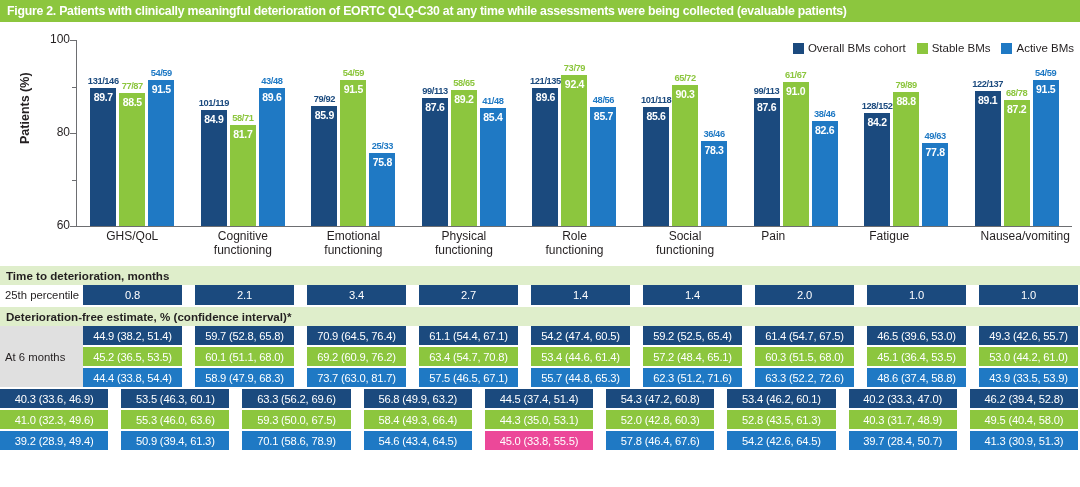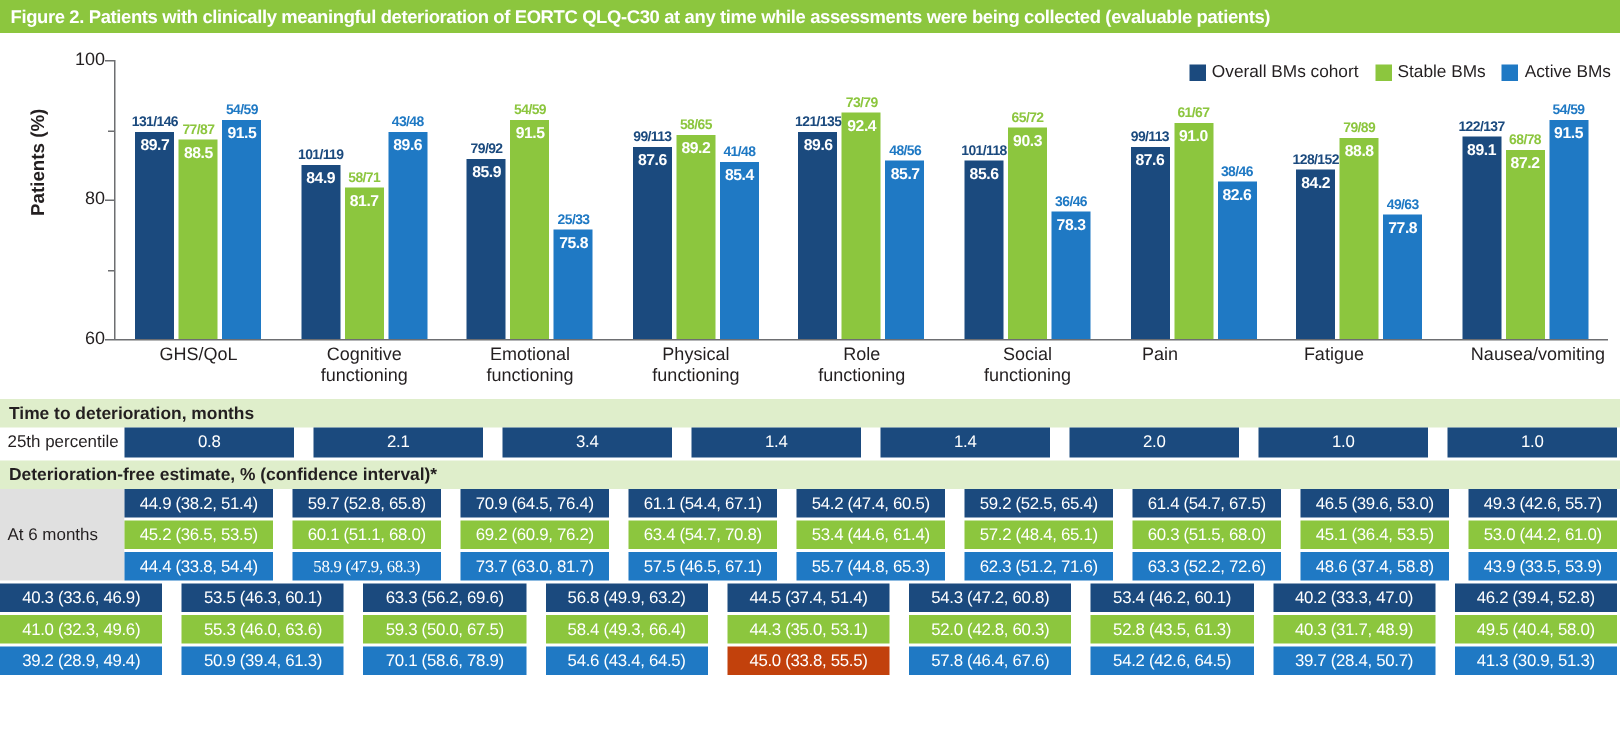--- a/index.html
+++ b/index.html
@@ -272,20 +272,21 @@
       <div class="band" style="background: rgb(223, 238, 203);">
         <span>Time to deterioration, months</span>
       </div>
       <div style="display: flex; align-items: stretch;">
         <div class="rowlabel">25th percentile</div>
         <div style="flex: 1 1 0%;">
           <div class="cells" style="height: 20px;">
             <div class="cell" style="background: rgb(27, 74, 126);">0.8</div>
             <div class="cell" style="background: rgb(27, 74, 126);">2.1</div>
             <div class="cell" style="background: rgb(27, 74, 126);">3.4</div>
+            <div class="cell" style="background: rgb(27, 74, 126);">2.7</div>
             <div class="cell" style="background: rgb(27, 74, 126);">1.4</div>
             <div class="cell" style="background: rgb(27, 74, 126);">1.4</div>
             <div class="cell" style="background: rgb(27, 74, 126);">2.0</div>
             <div class="cell" style="background: rgb(27, 74, 126);">1.0</div>
             <div class="cell" style="background: rgb(27, 74, 126);">1.0</div>
           </div>
         </div>
       </div>
       <div style="height: 2px;"></div>
       <div class="band" style="background: rgb(223, 238, 203);">
@@ -313,21 +314,21 @@
             <div class="cell" style="background: rgb(140, 198, 62);">63.4 (54.7, 70.8)</div>
             <div class="cell" style="background: rgb(140, 198, 62);">53.4 (44.6, 61.4)</div>
             <div class="cell" style="background: rgb(140, 198, 62);">57.2 (48.4, 65.1)</div>
             <div class="cell" style="background: rgb(140, 198, 62);">60.3 (51.5, 68.0)</div>
             <div class="cell" style="background: rgb(140, 198, 62);">45.1 (36.4, 53.5)</div>
             <div class="cell" style="background: rgb(140, 198, 62);">53.0 (44.2, 61.0)</div>
           </div>
           <div class="sep"></div>
           <div class="cells" style="height: 19px;">
             <div class="cell" style="background: rgb(31, 121, 196);">44.4 (33.8, 54.4)</div>
-            <div class="cell" style="background: rgb(31, 121, 196); font-family: Liberation Serif, serif;">58.9 (47.9, 68.3)</div>
+            <div class="cell" style="background: rgb(31, 121, 196);">58.9 (47.9, 68.3)</div>
             <div class="cell" style="background: rgb(31, 121, 196);">73.7 (63.0, 81.7)</div>
             <div class="cell" style="background: rgb(31, 121, 196);">57.5 (46.5, 67.1)</div>
             <div class="cell" style="background: rgb(31, 121, 196);">55.7 (44.8, 65.3)</div>
             <div class="cell" style="background: rgb(31, 121, 196);">62.3 (51.2, 71.6)</div>
             <div class="cell" style="background: rgb(31, 121, 196);">63.3 (52.2, 72.6)</div>
             <div class="cell" style="background: rgb(31, 121, 196);">48.6 (37.4, 58.8)</div>
             <div class="cell" style="background: rgb(31, 121, 196);">43.9 (33.5, 53.9)</div>
           </div>
         </div>
       </div>
@@ -356,21 +357,21 @@
             <div class="cell" style="background: rgb(140, 198, 62);">52.8 (43.5, 61.3)</div>
             <div class="cell" style="background: rgb(140, 198, 62);">40.3 (31.7, 48.9)</div>
             <div class="cell" style="background: rgb(140, 198, 62);">49.5 (40.4, 58.0)</div>
           </div>
           <div class="sep"></div>
           <div class="cells" style="height: 19px;">
             <div class="cell" style="background: rgb(31, 121, 196);">39.2 (28.9, 49.4)</div>
             <div class="cell" style="background: rgb(31, 121, 196);">50.9 (39.4, 61.3)</div>
             <div class="cell" style="background: rgb(31, 121, 196);">70.1 (58.6, 78.9)</div>
             <div class="cell" style="background: rgb(31, 121, 196);">54.6 (43.4, 64.5)</div>
-            <div class="cell" style="background: #c2410c; text-align: right;">45.0 (33.8, 55.5)</div>
+            <div class="cell" style="background: #ec4899; text-align: right;">45.0 (33.8, 55.5)</div>
             <div class="cell" style="background: rgb(31, 121, 196);">57.8 (46.4, 67.6)</div>
             <div class="cell" style="background: rgb(31, 121, 196);">54.2 (42.6, 64.5)</div>
             <div class="cell" style="background: rgb(31, 121, 196);">39.7 (28.4, 50.7)</div>
             <div class="cell" style="background: rgb(31, 121, 196);">41.3 (30.9, 51.3)</div>
           </div>
         </div>
       </div>
       <div style="height: 2px;"></div>
     </div>
 

